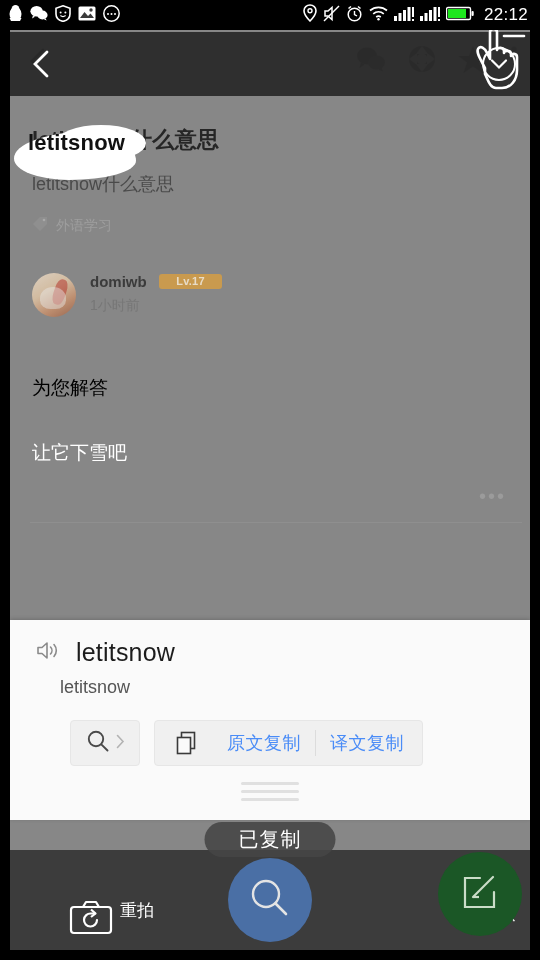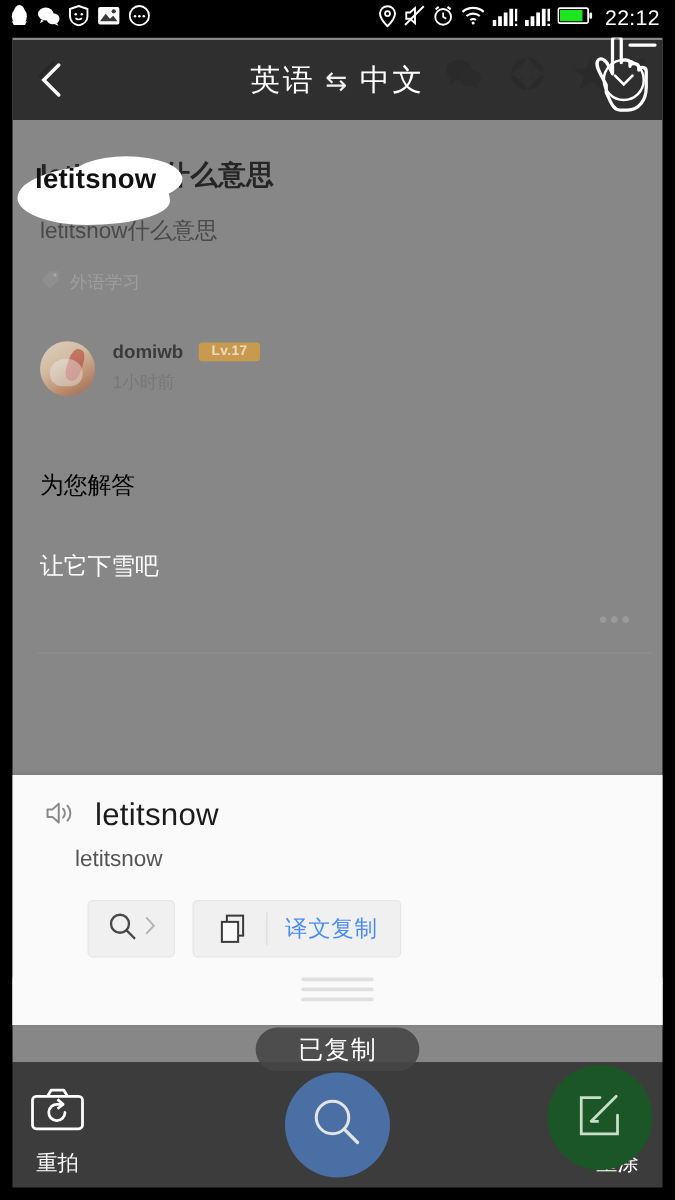--- a/index.html
+++ b/index.html
@@ -76,21 +76,21 @@
   }
   .avatar:before{
     content:""; position:absolute; left:22px; top:6px; width:12px; height:26px;
     background:rgba(190,40,30,.55); border-radius:40%;
     transform:rotate(18deg);
   }
   .uname{ font-size:15px; font-weight:bold; color:#3b3b3b; }
   .lvbadge{
     display:inline-block; margin-left:8px; vertical-align:2px;
     background:#c99a4e; color:#e8dcc7; font-size:11px;
-    padding:1px 10px 2px; border-radius:3px; font-weight:bold; letter-spacing:.3px;
+    padding:1px 17px 2px; border-radius:3px; font-weight:bold; letter-spacing:.3px;
   }
   .utime{ font-size:14px; color:#777; margin-top:6px; }
   .ans-l1{ position:absolute; top:345px; left:22px; font-size:19px; color:#000000; }
   .ans-l2{ position:absolute; top:410px; left:22px; font-size:19px; color:#ffffff; }
   .ans-dots{
     position:absolute; top:455px; right:24px; font-size:20px; color:#9b9b9b; letter-spacing:2px;
   }
   .ans-divider{
     position:absolute; top:492px; left:20px; width:492px; height:1px; background:#8f8f8f;
   }
@@ -152,22 +152,22 @@
     position:absolute; left:10px; top:782px; width:520px; height:38px;
     background:#ececec; z-index:34;
   }
 
   
   .toolbar{
     position:absolute; left:10px; top:850px; width:520px; height:100px;
     background:#3c3c3c; z-index:40;
   }
   .tb-item{
-    position:absolute; bottom:8px; display:flex; flex-direction:column;
-    align-items:center; gap:7px; color:#fff; font-size:17px;
+    position:absolute; bottom:8px; display:flex; flex-direction:row;
+    gap:7px; color:#fff; font-size:17px;margin-left:45px;
   }
   .tb-left{ left:14px; }
   .tb-right{ right:14px; }
   .fab-search{
     position:absolute; left:50%; transform:translateX(-50%);
     top:8px; width:84px; height:84px; border-radius:50%;
     background:#4a6fa5; display:flex; align-items:center; justify-content:center;
     z-index:41;
   }
   .fab-edit{
@@ -362,23 +362,20 @@
   <div class="ans-dots">•••</div>
   <div class="ans-divider"></div>
 </div>
 
 <div class="trans-header">
   <span class="th-back">
     <svg width="36" height="36" viewBox="0 0 36 36">
         <path d="M23 6 L11 18 L23 30" fill="none" stroke="#fff" stroke-width="2.8" stroke-linecap="round"></path>
       </svg>
   </span>
-  <div class="th-title">
-    <span>英语</span><span class="swap">⇆</span><span>中文</span>
-  </div>
   <span class="th-collapse">
     <svg width="18" height="12" viewBox="0 0 18 12">
         <path d="M2 2.5 L9 9.5 L16 2.5" fill="none" stroke="#fff" stroke-width="2.2" stroke-linecap="round"></path>
       </svg>
   </span>
 </div>
 
 <div class="card-bottom-strip"></div>
 <div class="card">
   <div class="card-word">
@@ -409,20 +406,21 @@
       </span>
     </div>
 
     <div class="pill copy">
       <span class="copy-ico">
         <svg width="24" height="25" viewBox="0 0 24 25">
             <rect x="6.5" y="1.5" width="13" height="16" fill="none" stroke="#3a3a3a" stroke-width="1.6"></rect>
             <rect x="2.5" y="6.5" width="13" height="16" fill="#fafafa" stroke="#3a3a3a" stroke-width="1.6"></rect>
           </svg>
       </span>
+      <span class="clink">原文复制</span>
       <span class="vdiv"></span>
       <span class="clink">译文复制</span>
     </div>
   </div>
 
   <div class="card-handle">
       <i></i>
       <i></i>
       <i></i>
     </div>

